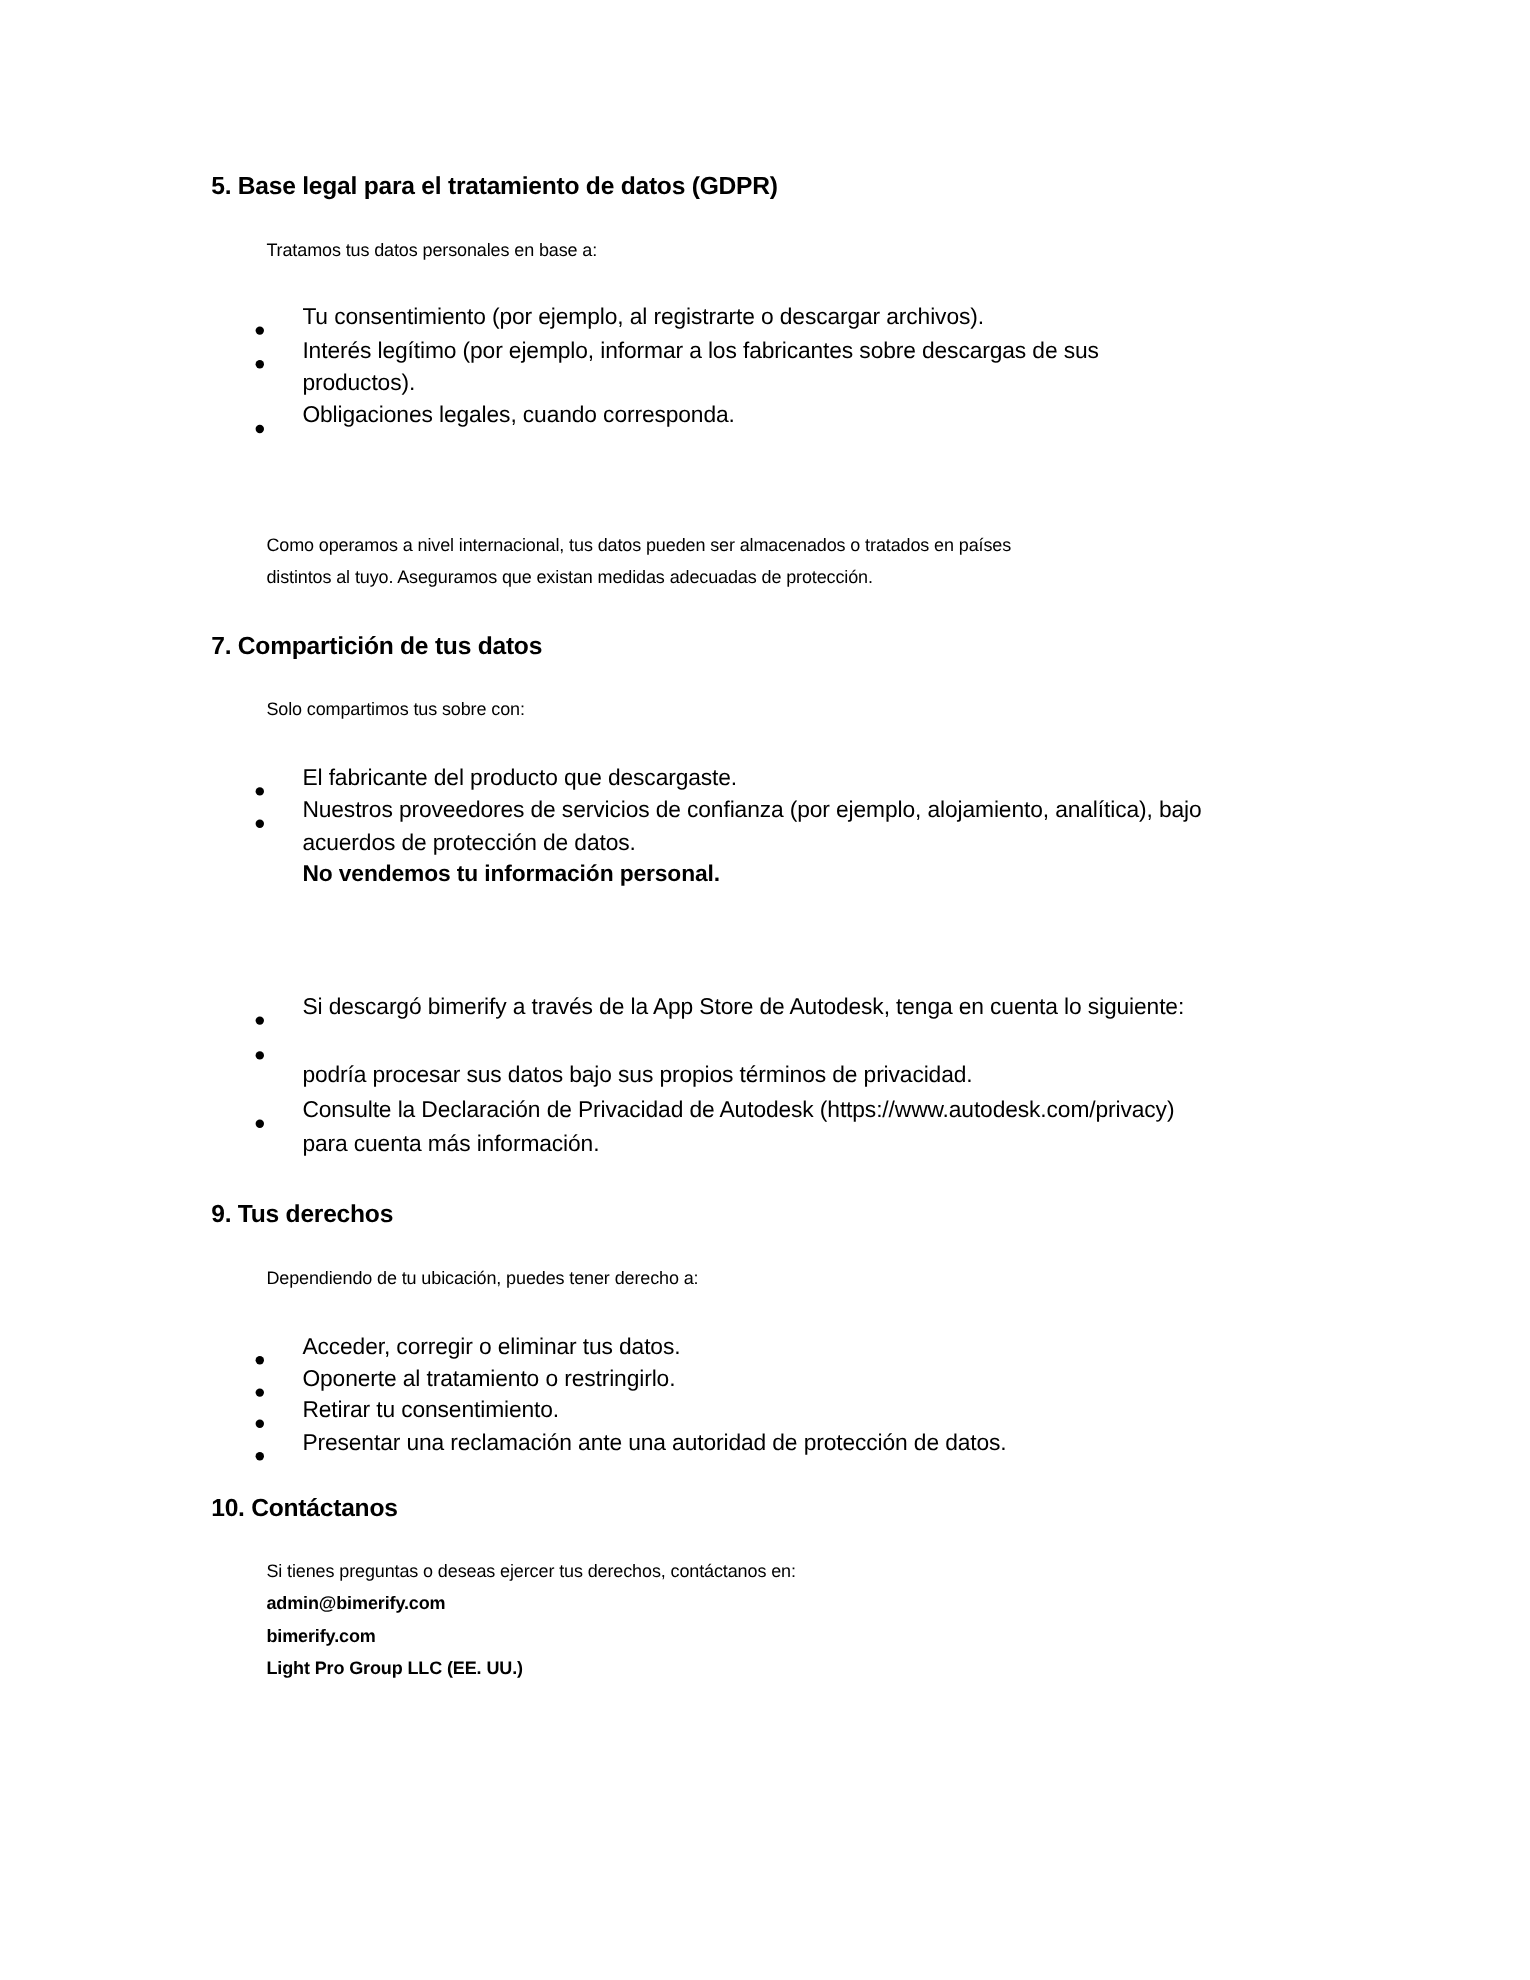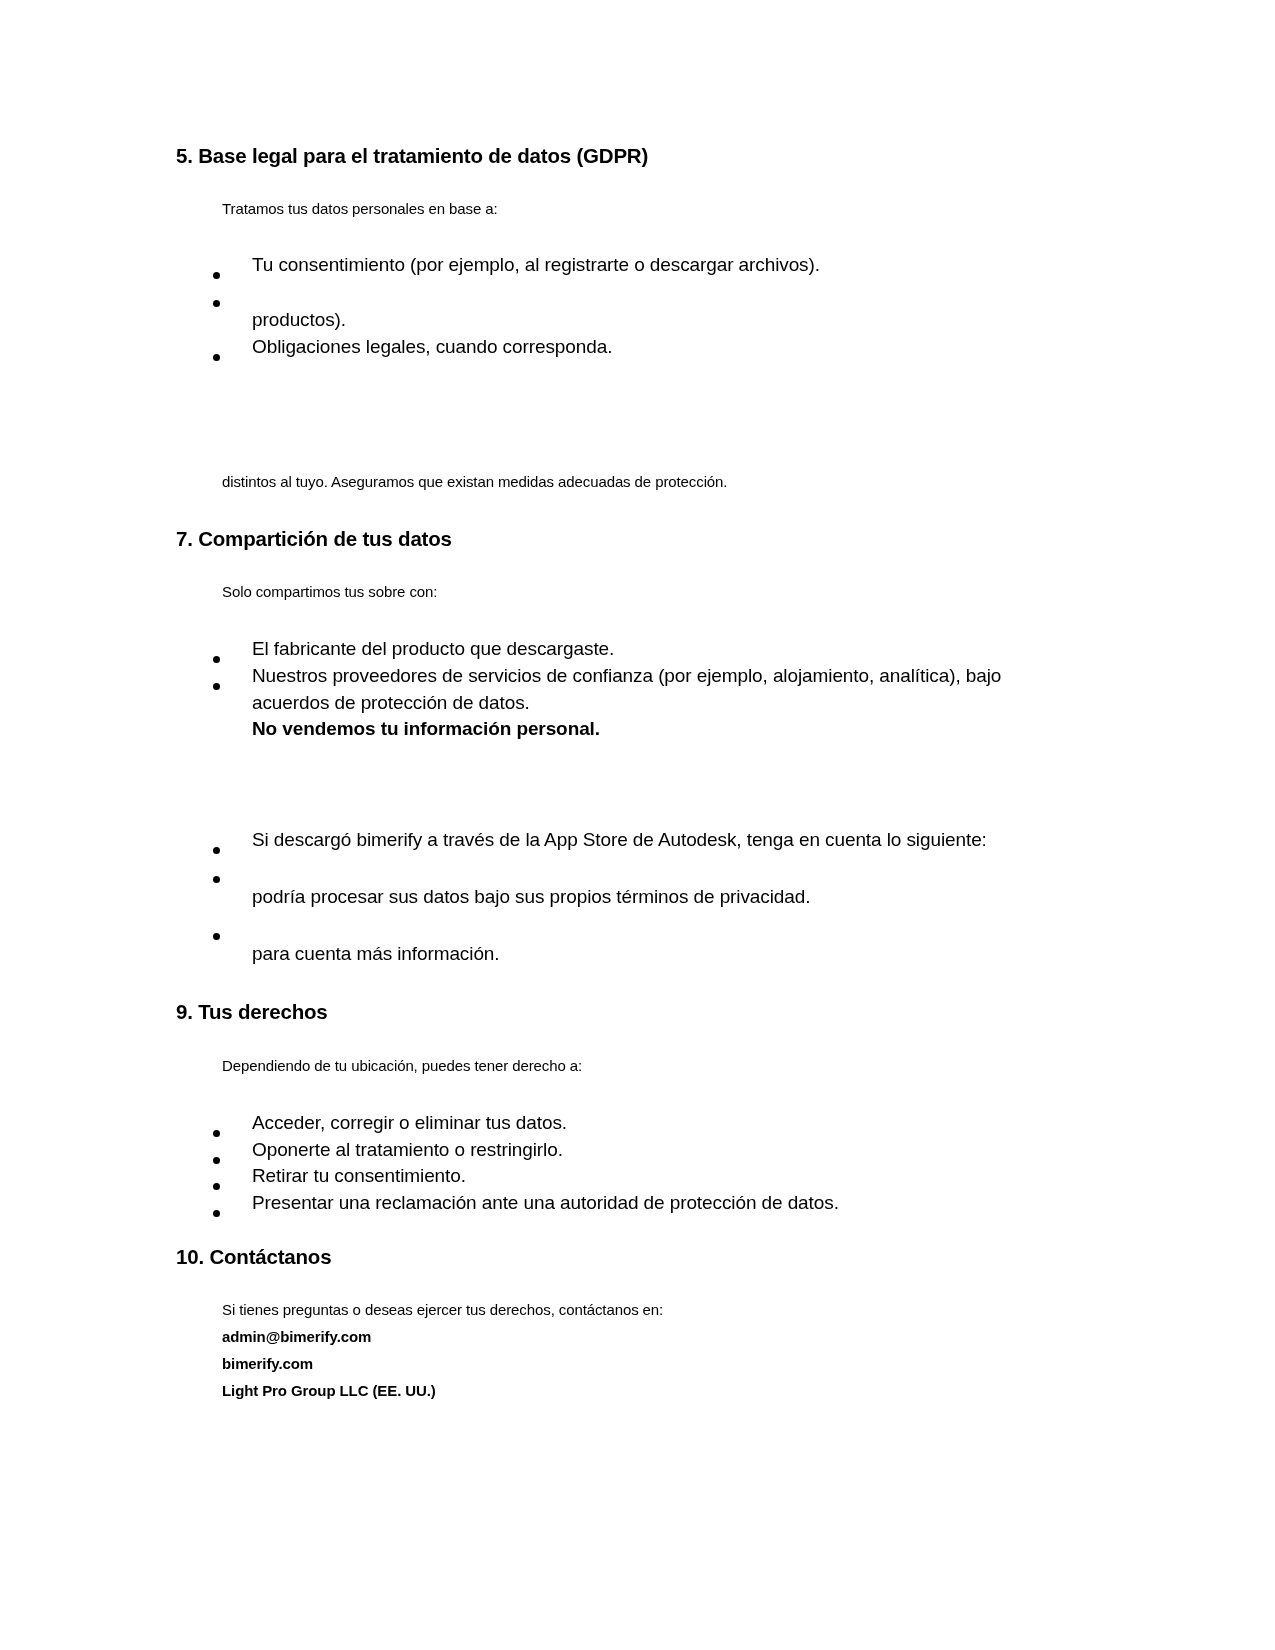--- a/index.html
+++ b/index.html
@@ -18,40 +18,43 @@
 </head>
 <body>
 
 <div class="page">
 
   <div class="h" style="top:144px">5. Base legal para el tratamiento de datos (GDPR)</div>
   <div class="p" style="top:200px">Tratamos tus datos personales en base a:</div>
   <div class="bullet" style="top:272px"></div>
   <div class="li" style="top:254px">Tu consentimiento (por ejemplo, al registrarte o descargar archivos).</div>
   <div class="bullet" style="top:300px"></div>
+  <div class="li" style="top:282px">Interés legítimo (por ejemplo, informar a los fabricantes sobre descargas de sus</div>
   <div class="li" style="top:309px">productos).</div>
   <div class="bullet" style="top:354px"></div>
   <div class="li" style="top:336px">Obligaciones legales, cuando corresponda.</div>
 
+  <div class="p" style="top:446px">Como operamos a nivel internacional, tus datos pueden ser almacenados o tratados en países</div>
   <div class="p" style="top:473px">distintos al tuyo. Aseguramos que existan medidas adecuadas de protección.</div>
 
   <div class="h" style="top:527px">7. Compartición de tus datos</div>
   <div class="p" style="top:583px">Solo compartimos tus sobre con:</div>
   <div class="bullet" style="top:656px"></div>
   <div class="li" style="top:638px">El fabricante del producto que descargaste.</div>
   <div class="bullet" style="top:683px"></div>
   <div class="li" style="top:665px">Nuestros proveedores de servicios de confianza (por ejemplo, alojamiento, analítica), bajo</div>
   <div class="li" style="top:692px">acuerdos de protección de datos.</div>
   <div class="li b" style="top:718px">No vendemos tu información personal.</div>
 
   <div class="bullet" style="top:847px"></div>
   <div class="li" style="top:829px">Si descargó bimerify a través de la App Store de Autodesk, tenga en cuenta lo siguiente:</div>
   <div class="bullet" style="top:876px"></div>
   <div class="li" style="top:886px">podría procesar sus datos bajo sus propios términos de privacidad.</div>
   <div class="bullet" style="top:933px"></div>
+  <div class="li" style="top:915px">Consulte la Declaración de Privacidad de Autodesk (https://www.autodesk.com/privacy)</div>
   <div class="li" style="top:943px">para cuenta más información.</div>
 
   <div class="h" style="top:1000px">9. Tus derechos</div>
   <div class="p" style="top:1057px">Dependiendo de tu ubicación, puedes tener derecho a:</div>
   <div class="bullet" style="top:1130px"></div>
   <div class="li" style="top:1112px">Acceder, corregir o eliminar tus datos.</div>
   <div class="bullet" style="top:1157px"></div>
   <div class="li" style="top:1139px">Oponerte al tratamiento o restringirlo.</div>
   <div class="bullet" style="top:1183px"></div>
   <div class="li" style="top:1165px">Retirar tu consentimiento.</div>

